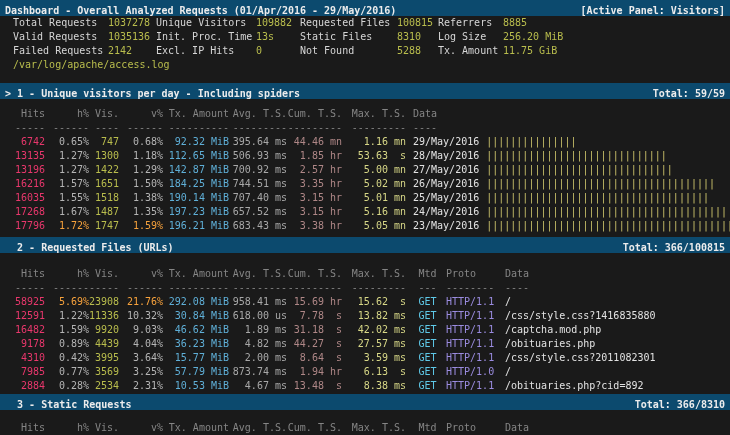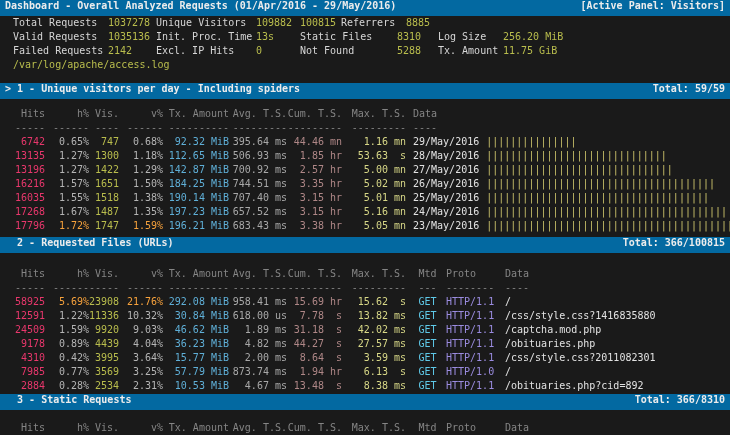--- a/index.html
+++ b/index.html
@@ -2,21 +2,21 @@
 <html><head>
 <meta charset="utf-8">
 <style>
   html,body{margin:0;padding:0}
   body{
     width:730px;height:435px;overflow:hidden;
     background:#1a1a1a;
     font-family:"DejaVu Sans Mono",monospace;
     font-size:10px;color:#d6d6d6;
   }
-  .bar{display:flex;align-items:flex-start;height:16px;background:#0369a1;
+  .bar{display:flex;align-items:flex-end;height:16px;background:#0c4a6e;
        color:#ececec;font-weight:bold;padding:0 5px;white-space:pre}
   .bar .sp{flex:1}
   .srow{display:flex;line-height:14px;padding-left:13px;white-space:pre}
   .sl{flex:none;width:95px}
   .sl2{width:100px}.sl3{width:97px}.sl4{width:65px}
   .sv{flex:none;color:#b9bd4d}
   .sv1{width:48px}.sv2{width:44px}.sv3{width:41px}
   .trow{display:flex;line-height:14px;padding-left:12px}
   .c{white-space:pre;flex:none;text-align:right;overflow:visible}
   .hits{width:33px;color:#e8376c}
@@ -51,20 +51,21 @@
   <span class="sp"></span>
   <span>[Active Panel: Visitors]</span>
 </div>
 
 <div id="summary">
   <div class="srow">
     <span class="sl">Total Requests</span>
     <span class="sv sv1">1037278</span>
     <span class="sl sl2">Unique Visitors</span>
     <span class="sv sv2">109882</span>
+    <span class="sl sl3">Requested Files</span>
     <span class="sv sv3">100815</span>
     <span class="sl sl4">Referrers</span>
     <span class="sv">8885</span>
   </div>
   <div class="srow">
     <span class="sl">Valid Requests</span>
     <span class="sv sv1">1035136</span>
     <span class="sl sl2">Init. Proc. Time</span>
     <span class="sv sv2">13s</span>
     <span class="sl sl3">Static Files</span>
@@ -252,21 +253,21 @@
     <span class="c vp">10.32%</span>
     <span class="c tx">30.84 MiB</span>
     <span class="c avg">618.00 us</span>
     <span class="c cum">7.78  s</span>
     <span class="c max">13.82 ms</span>
     <span class="c mtd">GET</span>
     <span class="c proto">HTTP/1.1</span>
     <span class="c url">/css/style.css?1416835880</span>
   </div>
   <div class="trow">
-    <span class="c hits">24509</span>
+    <span class="c hits">16482</span>
     <span class="c hp">1.59%</span>
     <span class="c vis">9920</span>
     <span class="c vp">9.03%</span>
     <span class="c tx">46.62 MiB</span>
     <span class="c avg">1.89 ms</span>
     <span class="c cum">31.18  s</span>
     <span class="c max">42.02 ms</span>
     <span class="c mtd">GET</span>
     <span class="c proto">HTTP/1.1</span>
     <span class="c url">/captcha.mod.php</span>

